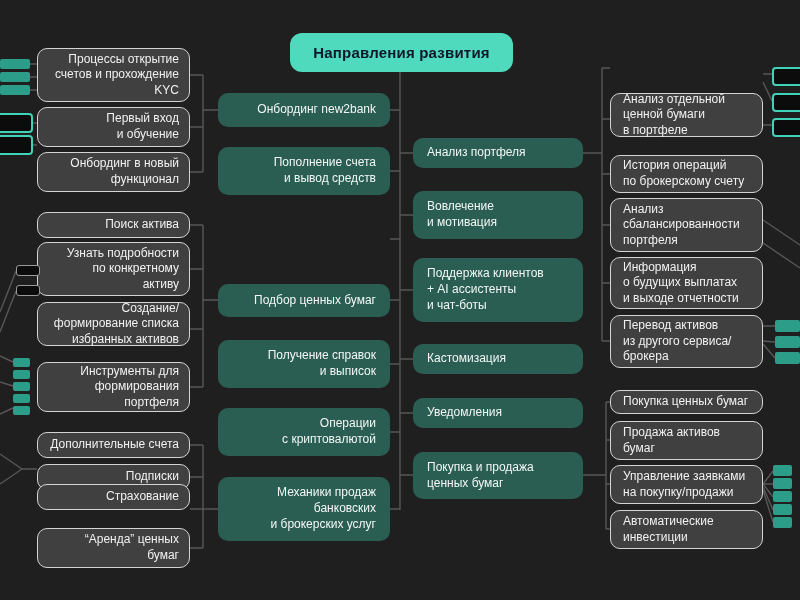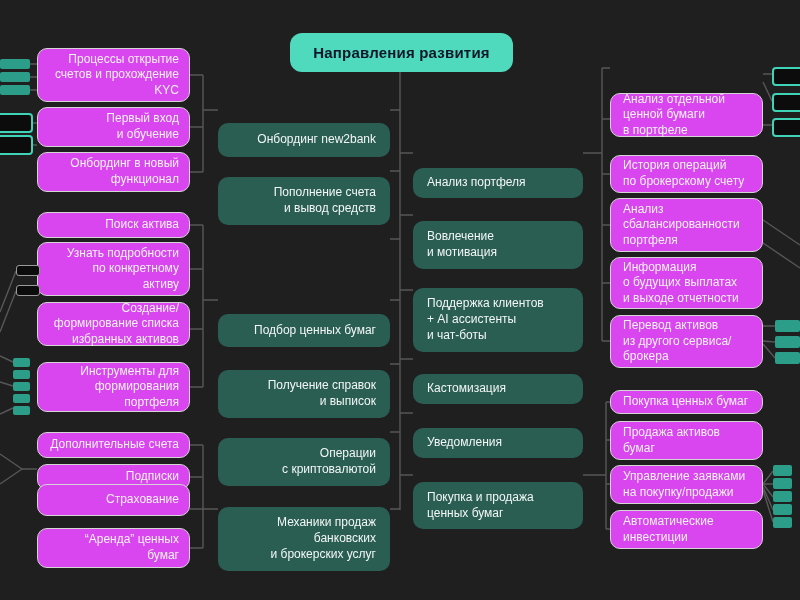--- a/index.html
+++ b/index.html
@@ -3,25 +3,25 @@
 <meta charset="utf-8">
 <style>
   html,body{margin:0;padding:0;background:#1f1f1f;}
   .canvas{position:relative;width:800px;height:600px;background:#1f1f1f;overflow:hidden;
           font-family:"Liberation Sans", sans-serif;}
   svg.wires{position:absolute;left:0;top:0;pointer-events:none;}
   .title{position:absolute;left:290px;top:33px;width:223px;height:39px;
          background:#4fd9bd;border-radius:12px;display:flex;align-items:center;justify-content:center;
          color:#0f172a;font-weight:bold;font-size:15px;letter-spacing:.2px;}
   .node{position:absolute;box-sizing:border-box;border:1.3px solid #d4d4d4;border-radius:10px;
-        background:#d946ef;color:#f1f1f1;display:flex;align-items:center;font-size:12px;line-height:1.3;}
+        background:#404040;color:#f1f1f1;display:flex;align-items:center;font-size:12px;line-height:1.3;}
   .node.r{justify-content:flex-end;text-align:right;padding:4px 10px 4px 8px;}
   .node.l{justify-content:flex-start;text-align:left;padding:4px 8px 4px 12px;}
   .teal{position:absolute;box-sizing:border-box;border:none;border-radius:10px;
-        background:#2b5e53;color:#f2f7f5;display:flex;align-items:center;font-size:12px;line-height:1.32;margin-top:30px;}
+        background:#2b5e53;color:#f2f7f5;display:flex;align-items:center;font-size:12px;line-height:1.32;}
   .teal.r{justify-content:flex-end;text-align:right;padding:4px 14px 4px 10px;}
   .teal.l{justify-content:flex-start;text-align:left;padding:4px 10px 4px 14px;}
   .lbl{white-space:pre-line;}
   .bar{position:absolute;background:#2c9d88;border-radius:2px;}
   .cutbox{position:absolute;box-sizing:border-box;background:#0c0c0c;border:2px solid #3fd4b8;border-radius:4px;}
   .pill{position:absolute;box-sizing:border-box;background:#0c0c0c;border:1.5px solid #9a9a9a;border-radius:3px;}
 </style>
 </head>
 <body>
 
@@ -95,21 +95,21 @@
 формирования
 портфеля</span>
     </div>
 
   <div class="node r" style="left:37px;top:432px;width:153px;height:26px">
       <span class="lbl">Дополнительные счета</span>
     </div>
   <div class="node r" style="left:37px;top:464px;width:153px;height:26px">
       <span class="lbl">Подписки</span>
     </div>
-  <div class="node r" style="left:37px;top:484px;width:153px;height:32px">
+  <div class="node r" style="left:37px;top:484px;width:153px;height:26px">
       <span class="lbl">Страхование</span>
     </div>
   <div class="node r" style="left:37px;top:528px;width:153px;height:40px">
       <span class="lbl">“Аренда” ценных
 бумаг</span>
     </div>
 
   <div class="teal r" style="left:218px;top:93px;width:172px;height:34px">
       <span class="lbl">Онбординг new2bank</span>
     </div>

